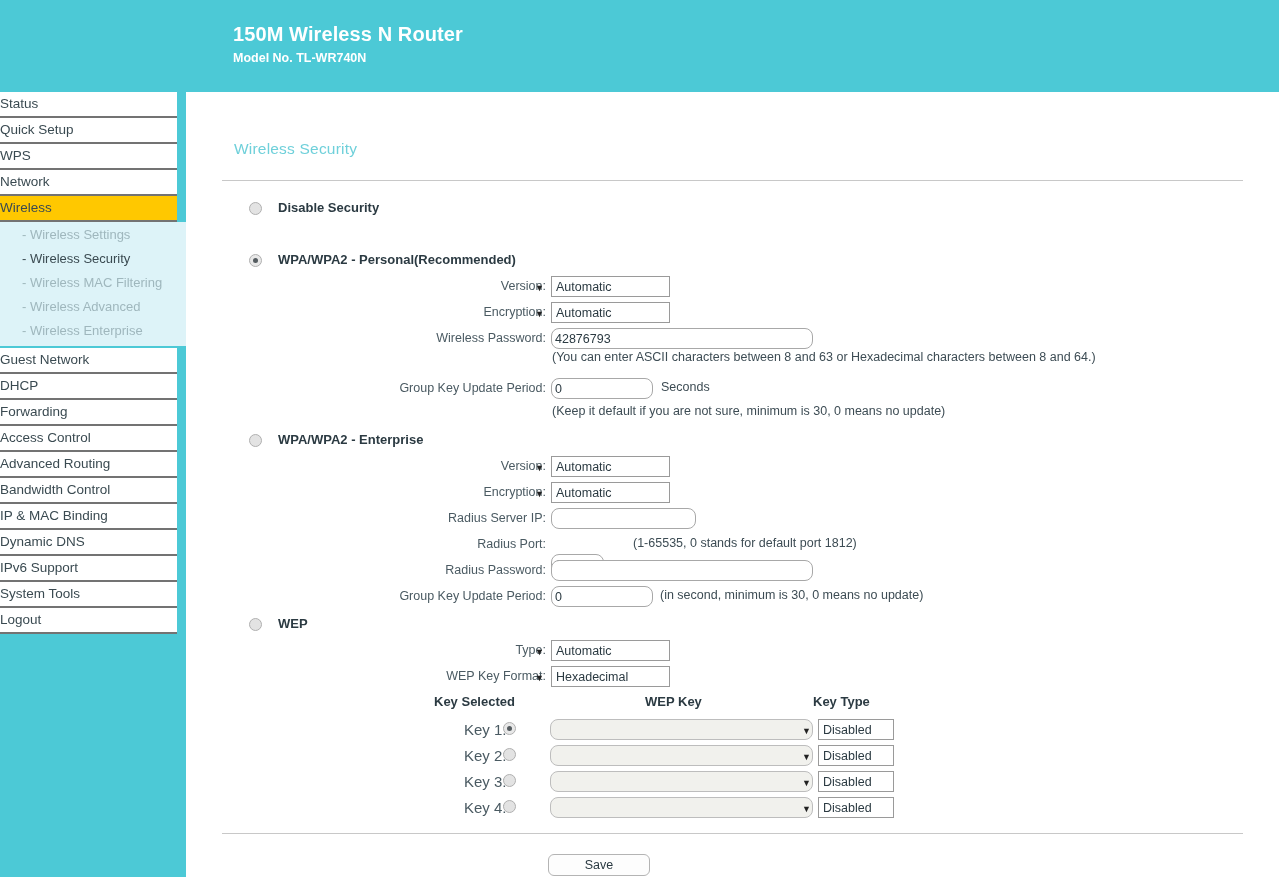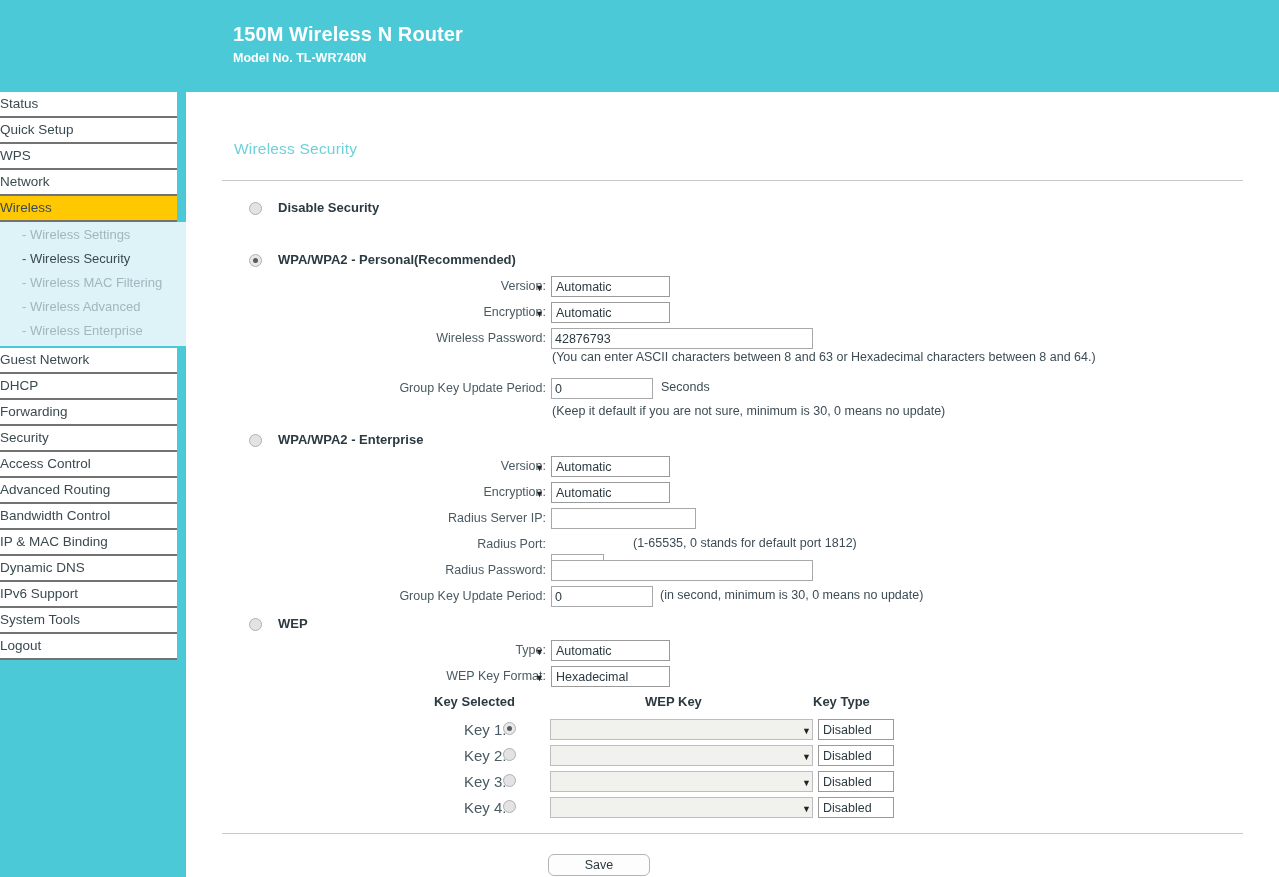--- a/index.html
+++ b/index.html
@@ -186,21 +186,21 @@
   }
 
   input.txt {
     position: absolute;
     height: 21px;
     font-family: "Liberation Sans", sans-serif;
     font-size: 12.5px;
     color: #2b3a42;
     background: #ffffff;
     border: 1px solid #a8a8a8;
-    border-radius: 0;
+    border-radius: 8px;
     padding: 1px 3px;
   }
   input.txt.dim {
     background: #f1f1ed;
     border: 1px solid #bdbdbd;
   }
 
   .unit, .hint {
     position: absolute;
     font-size: 12.5px;
@@ -254,21 +254,20 @@
     <div class="submenu">
       <div class="submenu-item">- Wireless Settings</div>
       <div class="submenu-item active">- Wireless Security</div>
       <div class="submenu-item">- Wireless MAC Filtering</div>
       <div class="submenu-item">- Wireless Advanced</div>
       <div class="submenu-item">- Wireless Enterprise</div>
     </div>
     <div class="menu-item"><span>Guest Network</span></div>
     <div class="menu-item"><span>DHCP</span></div>
     <div class="menu-item"><span>Forwarding</span></div>
-    <div class="menu-item"><span>Security</span></div>
     <div class="menu-item"><span>Access Control</span></div>
     <div class="menu-item"><span>Advanced Routing</span></div>
     <div class="menu-item"><span>Bandwidth Control</span></div>
     <div class="menu-item"><span>IP &amp; MAC Binding</span></div>
     <div class="menu-item"><span>Dynamic DNS</span></div>
     <div class="menu-item"><span>IPv6 Support</span></div>
     <div class="menu-item"><span>System Tools</span></div>
     <div class="menu-item"><span>Logout</span></div>
   </div>
 

